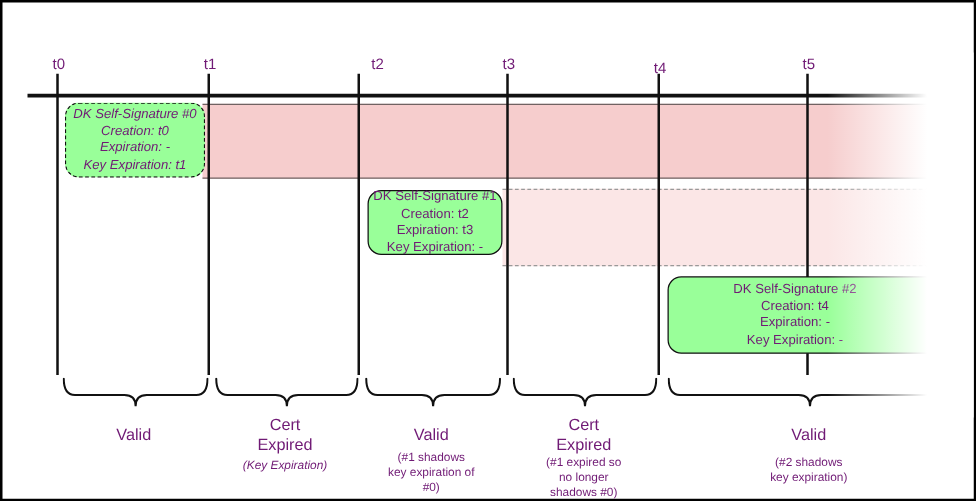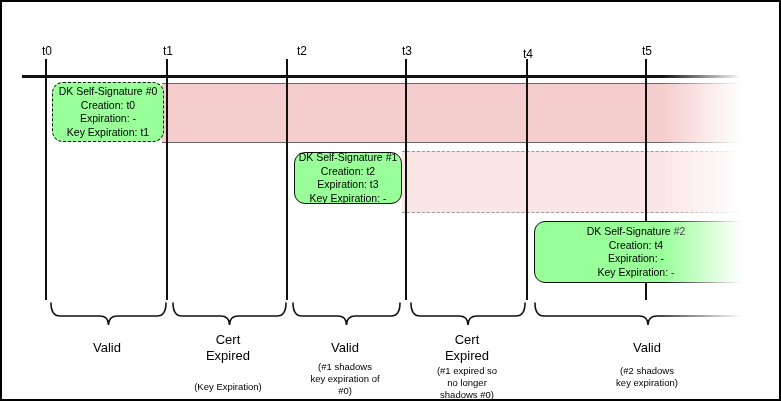--- a/index.html
+++ b/index.html
@@ -3,21 +3,21 @@
 <meta charset="utf-8">
 <style>
   html,body{margin:0;padding:0;background:#fff;}
   #canvas{
     position:relative;
     width:777px;height:397px;
     border:2px solid #000;
     background:#fff;
     overflow:hidden;
     font-family:"Liberation Sans", sans-serif;
-    color:#000000;
+    color:#701a75;
   }
   .axis{position:absolute;background:#111;}
   .tick-line{position:absolute;width:2px;background:#111;}
   .tick-label{
     position:absolute;transform:translateX(-50%);
     font-size:12px;line-height:14px;white-space:nowrap;
   }
   .band{position:absolute;}
   .band-strong{
     background:#f6cdcd;
@@ -32,21 +32,21 @@
   .sigbox{
     position:absolute;
     background:#99ff99;
     border:1.6px solid #111;
     border-radius:11px;
     box-sizing:border-box;
     display:flex;flex-direction:column;justify-content:center;
     text-align:center;
     font-size:10.5px;line-height:13.5px;
   }
-  .sigbox.dashed{border-style:dashed;}
+  .sigbox.dashed{border-style:dashed;font-style:italic;}
   .sigbox .inner{width:100%;box-sizing:border-box;}
   .brace{position:absolute;}
   .brace path{fill:none;stroke:#111;stroke-width:1.6;stroke-linecap:round;}
   .plabel{
     position:absolute;transform:translateX(-50%);
     width:150px;text-align:center;
   }
   .p-main{font-size:13px;line-height:16px;white-space:pre-line;}
   .p-note{font-size:9.5px;line-height:12px;white-space:pre-line;}
   .fade-overlay{
@@ -120,21 +120,21 @@
   <svg class="brace" style="left:532px;top:300px;" width="228" height="25" viewBox="-1 0 228 25">
     <path d="M0 1 Q0 14 9 14 L104 14 Q113 14 113 23 Q113 14 122 14 L217 14 Q226 14 226 1"></path>
   </svg>
 
   <div class="plabel" style="left:105px;top:338px;">
     <div class="p-main">Valid</div>
   </div>
   <div class="plabel" style="left:226px;top:330px;">
     <div class="p-main">Cert
 Expired</div>
-    <div class="p-note" style="margin-top:17px;">(Key Expiration)</div>
+    <div class="p-note" style="margin-top:3px;font-style:italic;">(Key Expiration)</div>
   </div>
   <div class="plabel" style="left:343px;top:338px;">
     <div class="p-main">Valid</div>
     <div class="p-note" style="margin-top:5px;">(#1 shadows
 key expiration of
 #0)</div>
   </div>
   <div class="plabel" style="left:465px;top:330px;">
     <div class="p-main">Cert
 Expired</div>

